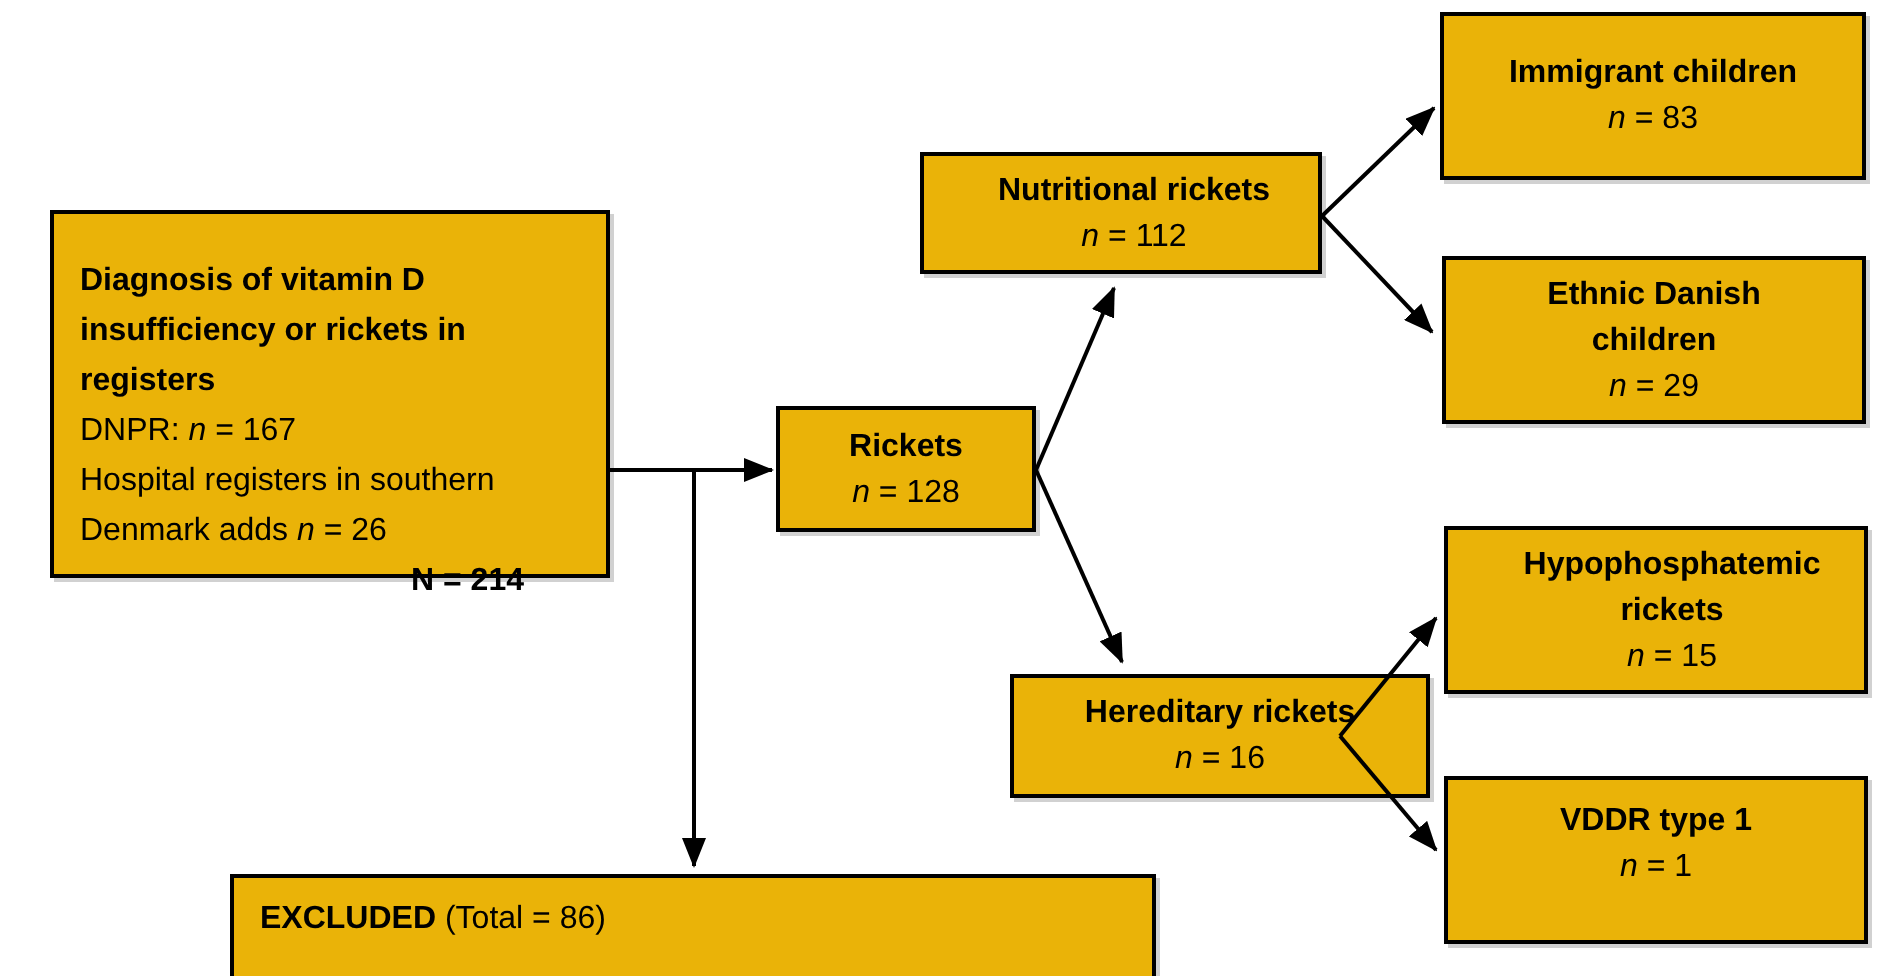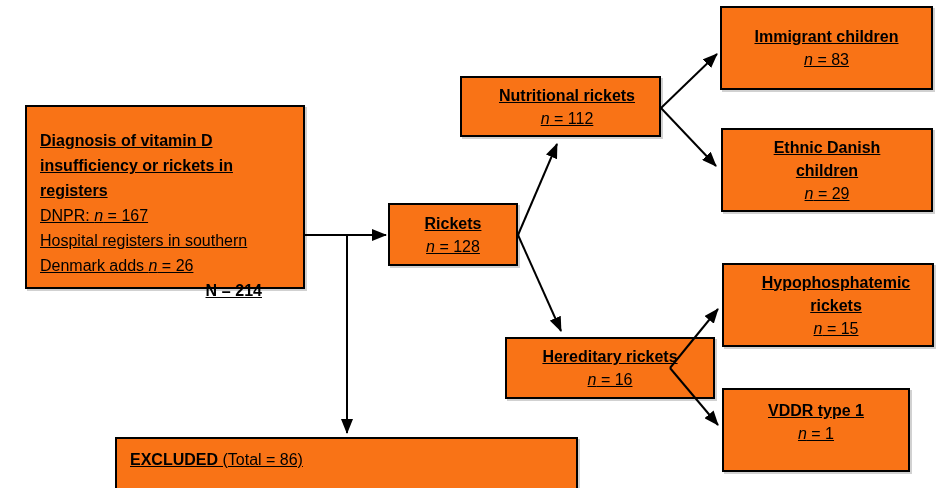--- a/index.html
+++ b/index.html
@@ -16,27 +16,26 @@
   }
   .stage {
     position: relative;
     width: 950px;
     height: 488px;
     background: #ffffff;
   }
   .box {
     position: absolute;
     box-sizing: border-box;
-    background: #f97316;
+    background: #eab308;
     border: 2px solid #000000;
     box-shadow: 2px 2px 0 rgba(0,0,0,0.18);
     font-size: 16px;
     line-height: 23px;
     z-index: 1;
-    text-decoration: underline;
   }
   .center {
     display: flex;
     flex-direction: column;
     justify-content: center;
     align-items: center;
     text-align: center;
   }
   .bold { font-weight: bold; }
   .it { font-style: italic; }
@@ -47,21 +46,21 @@
     line-height: 25px;
   }
   .diagnosis-total { text-align: right; font-weight: bold; padding-right: 20px; }
 
   .rickets-box      { left: 388px; top: 203px; width: 130px; height: 63px; }
   .nutritional-box  { left: 460px; top: 76px;  width: 201px; height: 61px; padding-left: 13px; }
   .hereditary-box   { left: 461px; top: 337px; width: 210px; height: 62px; margin-left: 44px; }
   .immigrant-box    { left: 720px; top: 6px;   width: 213px; height: 84px; }
   .ethnic-box       { left: 721px; top: 128px; width: 212px; height: 84px; }
   .hypo-box         { left: 722px; top: 263px; width: 212px; height: 84px; padding-left: 16px; }
-  .vddr-box         { left: 722px; top: 388px; width: 188px; height: 84px; padding-bottom: 16px; }
+  .vddr-box         { left: 722px; top: 388px; width: 212px; height: 84px; padding-bottom: 16px; }
 
   .excluded-box {
     left: 115px; top: 437px; width: 463px; height: 73px;
     padding: 9px 10px 0 13px;
   }
 
   .arrows {
     position: absolute;
     left: 0; top: 0;
     width: 950px; height: 488px;

